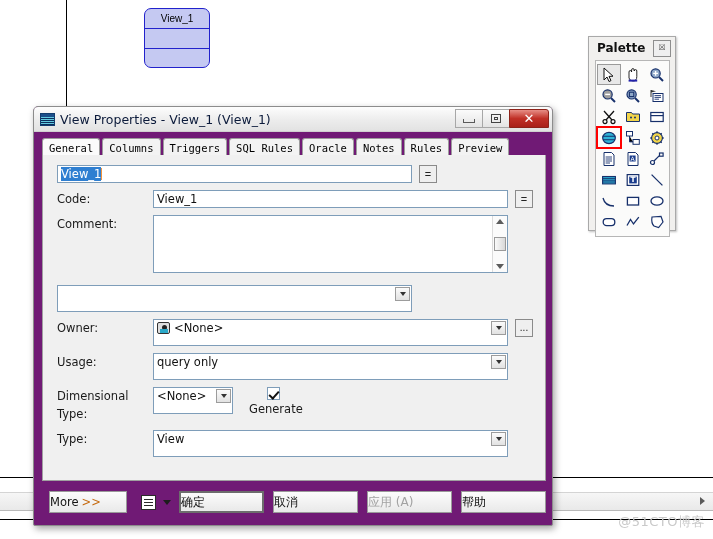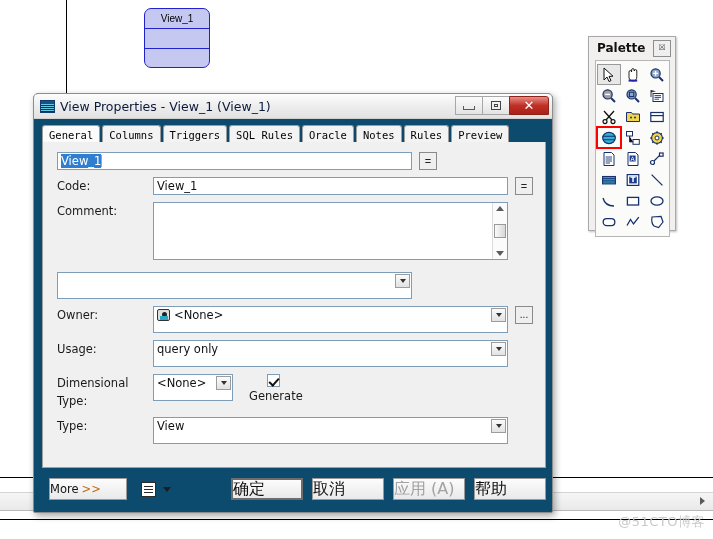--- a/index.html
+++ b/index.html
@@ -73,22 +73,22 @@
     position:relative;
   }
   .pal-cell.sel-box{ background:#e8e8e8; border:1px solid #9a9a9a; box-sizing:border-box;}
   .pal-cell.hl::after{
     content:""; position:absolute; left:-1px; top:-1px; right:-1px; bottom:-1px;
     border:2px solid #ff0000; box-sizing:border-box;
   }
 
   
   .dialog{
-    position:absolute; left:33px; top:93px; width:520px; height:420px;
-    background:#0c4a6e;
+    position:absolute; left:33px; top:106px; width:520px; height:420px;
+    background:#701a75;
     border:1px solid #8c8c8c;
     border-radius:5px 5px 2px 2px;
     box-sizing:border-box;
     box-shadow:2px 3px 7px rgba(0,0,0,.35);
   }
   .titlebar{
     height:24px; position:relative;
     background:linear-gradient(#fdfdfd,#ececec 55%,#e2e2e2);
     border-radius:4px 4px 0 0;
     border-bottom:1px solid #d0d0d0;
@@ -235,21 +235,21 @@
   }
   .btn{
     height:22px; border:1px solid #9a9a9a; box-sizing:border-box;
     background:linear-gradient(#fcfcfc,#e9e9e9);
     font-size:11.5px; color:#111;
     display:flex; align-items:center; justify-content:flex-start;
     font-family:"DejaVu Sans", sans-serif;
   }
   .btn.more{width:78px; margin-left:7px;}
   .btn.more .gt{color:#c56a10; margin-left:3px;}
-  .btn.cjk{width:72px; font-family:"DejaVu Sans", sans-serif; font-size:16px;}
+  .btn.cjk{width:85px; font-family:"DejaVu Sans", sans-serif; font-size:12px;}
   .btn.default{border:2px solid #6d6d6d;}
   .btn.disabled{color:#a2a2a2;}
   .listicon{
     width:15px;height:15px;margin-left:14px;border:1.5px solid #2b2b2b;background:#fff;
     box-sizing:border-box; position:relative;
   }
   .listicon i{
     position:absolute; left:2px; right:2px; height:1.5px; background:#2b2b2b;
   }
   .dd-arrow{

